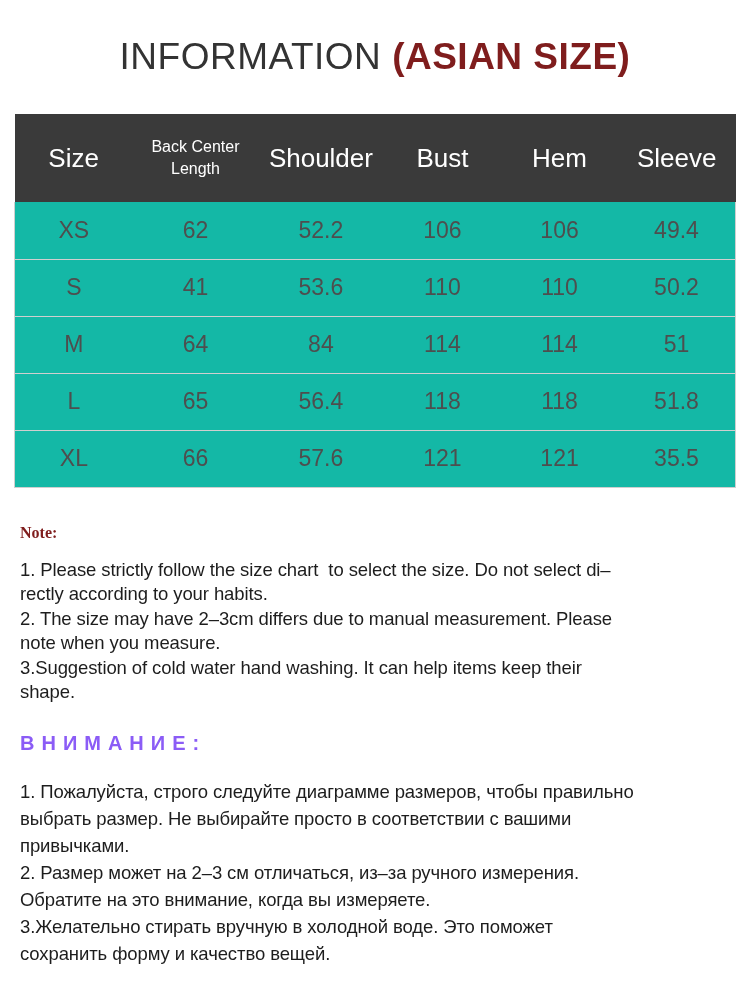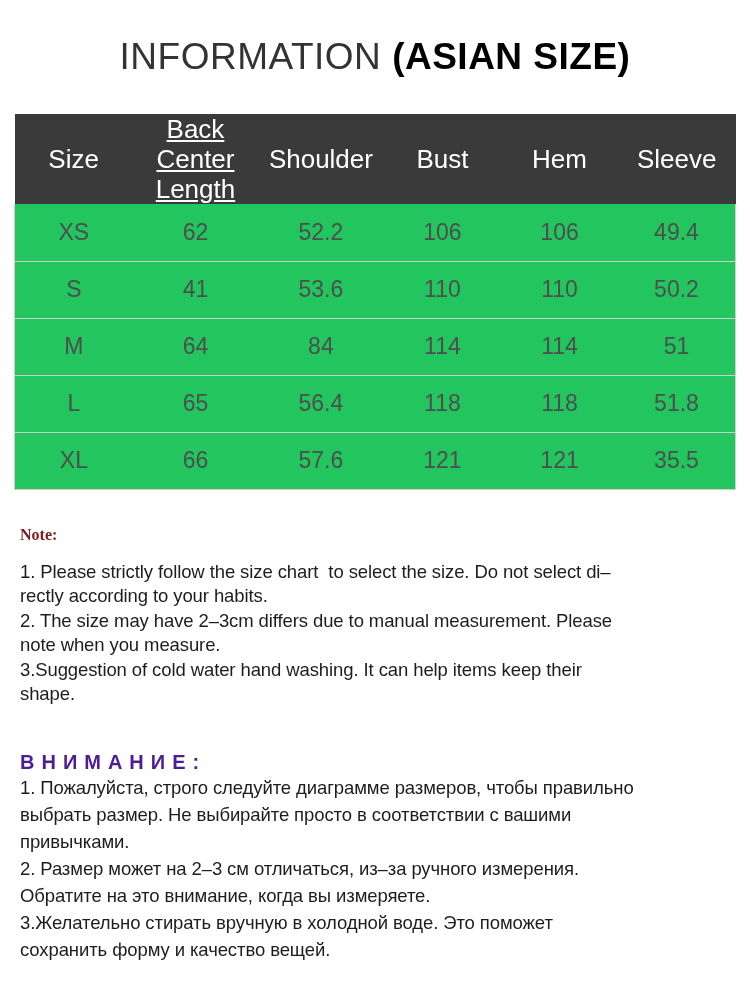--- a/index.html
+++ b/index.html
@@ -22,53 +22,52 @@
   
   .title{
     margin-top:36px;
     text-align:center;
     font-size:37px;
     letter-spacing:0.5px;
     color:#2b2b2b;
     white-space:nowrap;
   }
   .title .regular{font-weight:400;color:#333333;}
-  .title .bold{font-weight:700;color:#000000;}
+  .title .bold{font-weight:700;color:#7f1d1d;}
 
   
   .size-table{
     width:722px;
     margin:36px auto 0 auto;
     border-collapse:collapse;
     table-layout:fixed;
   }
   .size-table thead th{
     background:var(--header-bg);
     color:var(--header-fg);
     font-weight:400;
     font-size:26px;
     height:88px;
     vertical-align:middle;
     text-align:center;
     white-space:pre-line;
     line-height:1.0;
   }
   .size-table thead th.small-header{
-    font-size:26px;
-    line-height:30px;
-    text-decoration:underline;
+    font-size:16px;
+    line-height:22px;
   }
   .size-table tbody td{
     height:57px;
     text-align:center;
     vertical-align:middle;
     font-size:23px;
     color:var(--cell-text);
     border-bottom:1px solid var(--border-color);
-    background:#22c55e;
+    background:#14b8a6;
   }
   .size-table tbody tr td:first-child{border-left:1px solid var(--border-color);}
   .size-table tbody tr td:last-child{border-right:1px solid var(--border-color);}
 
   
   .notes{
     width:716px;
     margin:36px auto 0 auto;
     padding-left:3px;
   }
@@ -80,27 +79,28 @@
   }
   .note-body{
     margin-top:16px;
     font-size:18.5px;
     line-height:24.5px;
     letter-spacing:-0.1px;
     color:#1d1d1d;
     white-space:pre-wrap;
   }
   .attention-heading{
-    margin-top:44px;
+    margin-top:27px;
     font-size:20px;
     font-weight:600;
     letter-spacing:0.35em;
-    color:#4c1d95;
+    color:#8b5cf6;
   }
   .attention-body{
+    margin-top:23px;
     font-size:18.5px;
     line-height:27px;
     letter-spacing:-0.1px;
     color:#1d1d1d;
     white-space:pre-wrap;
   }
 </style>
 </head>
 <body>
 

